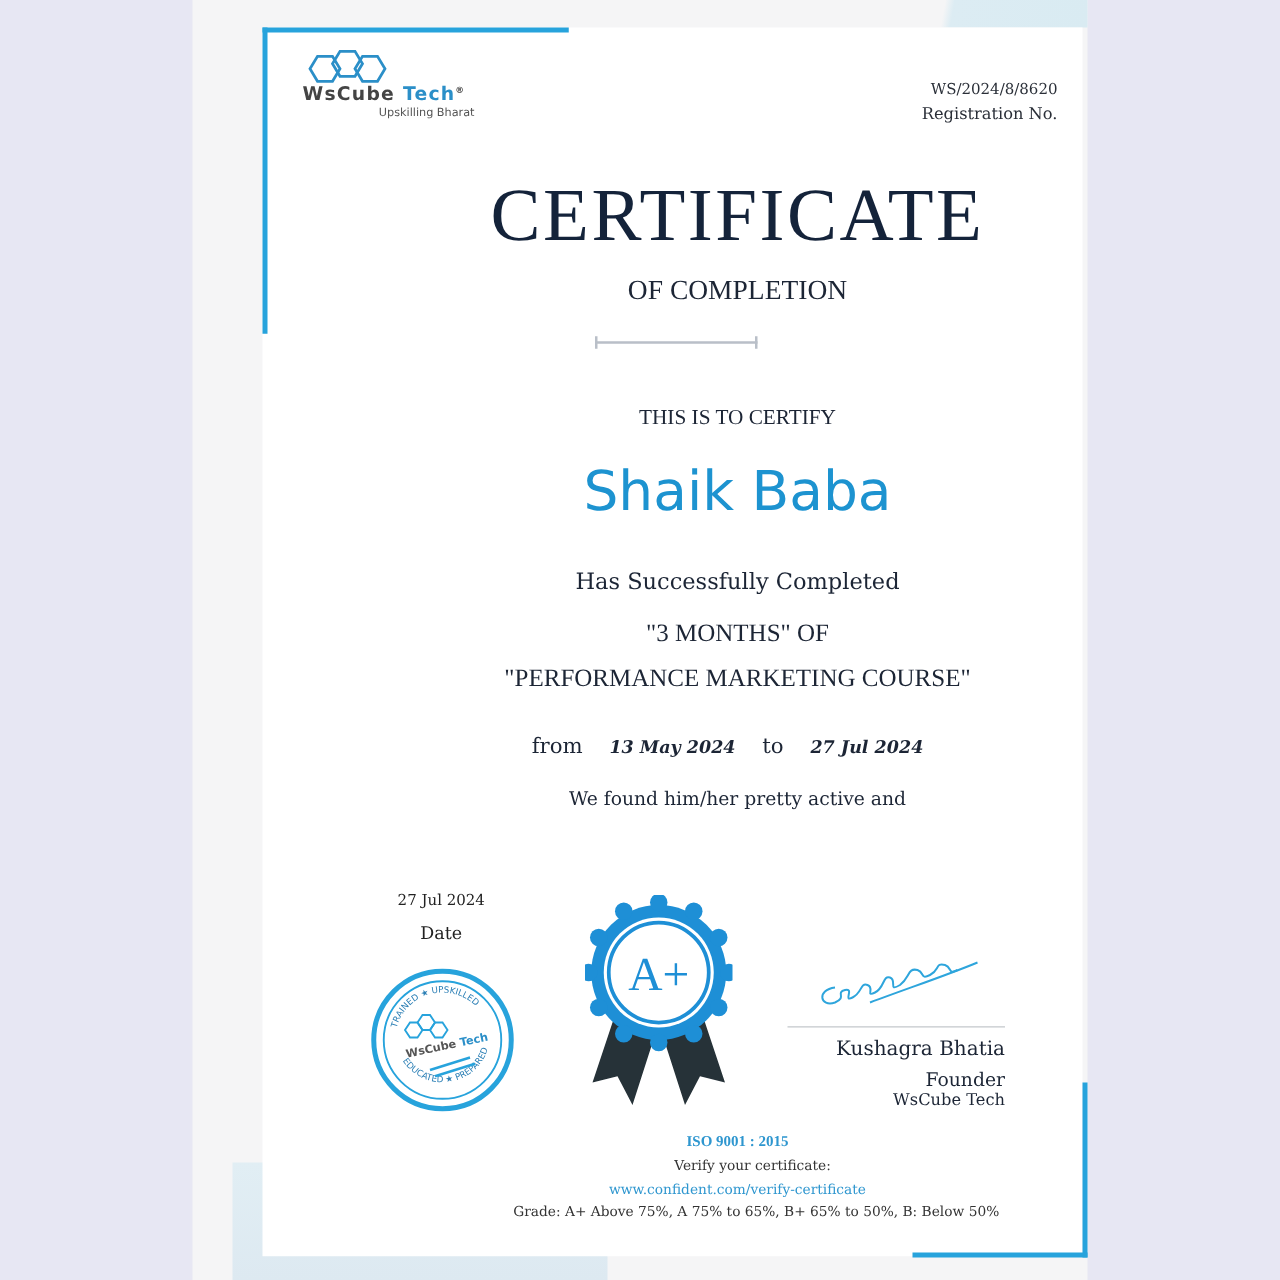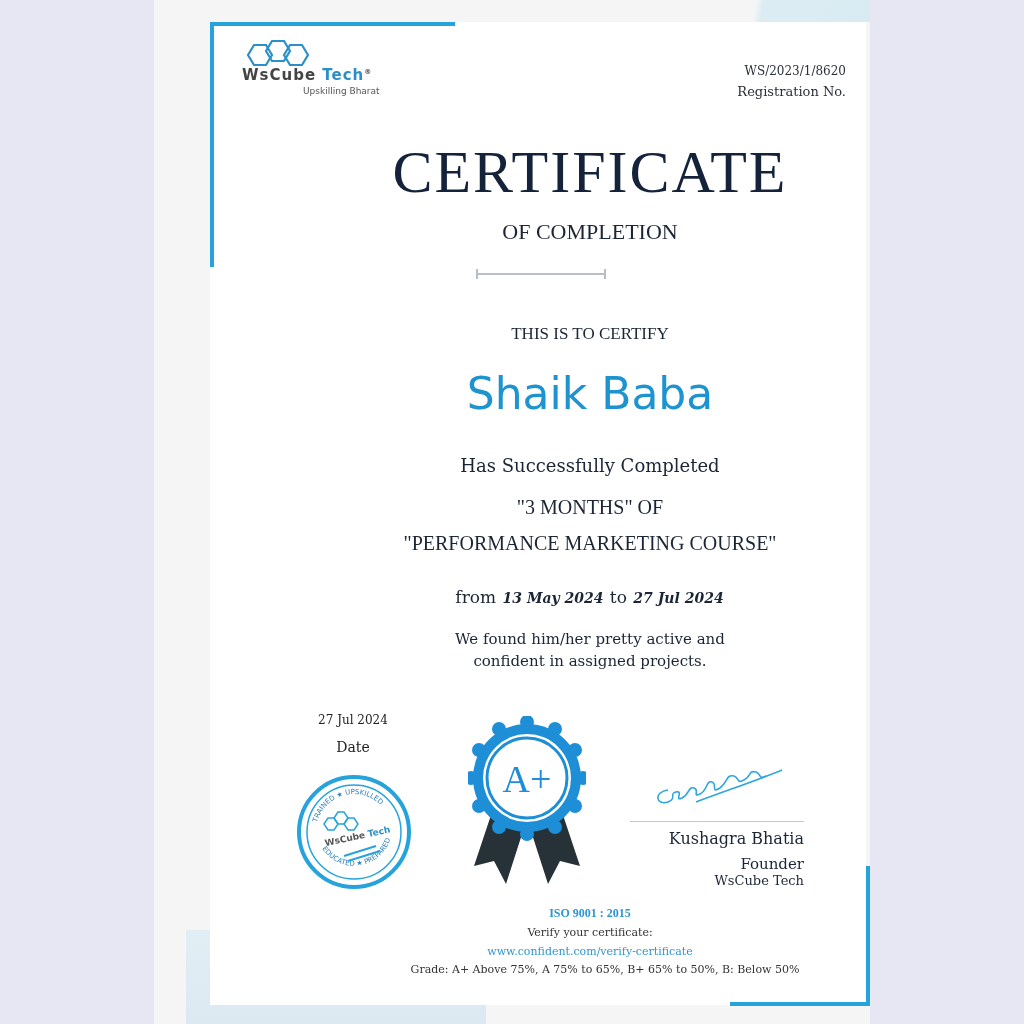--- a/index.html
+++ b/index.html
@@ -52,38 +52,38 @@
   .divider { position: absolute; left: 476px; top: 273px; width: 130px; height: 2px; background: #b9bfc8; }
   .divider::before, .divider::after { content: ""; position: absolute; top: -4px; width: 2px; height: 10px; background: #b9bfc8; }
   .divider::before { left: 0; } .divider::after { right: 0; }
 
   .certify { top: 324px; font-family: "Liberation Serif", serif; font-size: 17px; color: #1c2535; }
   .name { top: 368px; font-family: "DejaVu Sans", sans-serif; font-size: 44px; color: #1d93d0; }
   .completed { top: 455px; font-family: "DejaVu Serif", serif; font-size: 18px; color: #1c2535; }
   .months { top: 496px; font-family: "Liberation Serif", serif; font-size: 20px; color: #1c2535; }
   .course { top: 532px; font-family: "Liberation Serif", serif; font-size: 20px; color: #1c2535; }
   .period { top: 587px; font-family: "DejaVu Serif", serif; font-size: 17px; color: #1c2535; }
-  .period .d { font-style: italic; font-size: 14px; font-weight: bold; margin: 0 1px; }
+  .period .d { font-style: italic; font-size: 14px; font-weight: bold; margin: 0 16px; }
   .remark { top: 628px; font-family: "DejaVu Serif", serif; font-size: 15px; color: #1c2535; line-height: 22px; }
 
   .date-val { position: absolute; left: 310px; top: 713px; width: 86px; text-align: center; font-size: 12px; color: #222; }
   .date-lbl { position: absolute; left: 310px; top: 739px; width: 86px; text-align: center; font-size: 14px; color: #222; }
   .stamp { position: absolute; left: 296px; top: 774px; width: 116px; height: 116px; }
 
   .rosette { position: absolute; left: 468px; top: 716px; width: 118px; height: 176px; }
 
   .sig { position: absolute; left: 648px; top: 750px; width: 140px; height: 66px; }
   .sig-line { position: absolute; left: 630px; top: 821px; width: 174px; height: 1px; background: #c3c7cc; }
   .signer { position: absolute; left: 630px; width: 174px; text-align: right; color: #1c2535; }
   .signer.n { top: 829px; font-size: 16px; }
   .signer.r { top: 855px; font-size: 15px; }
   .signer.c { top: 873px; font-size: 13px; }
 
   .iso { top: 906px; font-family: "Liberation Serif", serif; font-weight: bold; font-size: 12px; color: #2e96cf; }
-  .verify { top: 926px; font-size: 11px; color: #333; }
+  .verify { top: 926px; font-size: 11px; color: #333; padding-left: 12px; }
   .url { top: 945px; font-size: 11px; color: #2e96cf; }
   .grade { top: 963px; font-size: 11px; color: #333; padding-left: 15px; }
 </style>
 </head>
 <body>
 
 <div class="frame"></div>
 <div class="deco-tr"></div>
 <div class="deco-bl"></div>
 <div class="card"></div>
@@ -100,21 +100,21 @@
     <polygon points="44,17 50,7 62,7 68,17 62,27 50,27"></polygon>
   </g>
 </svg>
 <div class="logo-text">
   <span>WsCube</span>
   <span class="tech">Tech</span><sup style="font-size:7px">®</sup>
 </div>
 <div class="logo-sub">Upskilling Bharat</div>
 
 <div class="reg">
-  <div class="num">WS/2023/1/8620</div>
+  <div class="num">WS/2024/8/8620</div>
   <div class="lbl">Registration No.</div>
 </div>
 
 <div class="center title">CERTIFICATE</div>
 <div class="center subtitle">OF COMPLETION</div>
 <div class="divider"></div>
 
 <div class="center certify">THIS IS TO CERTIFY</div>
 <div class="center name">Shaik Baba</div>
 <div class="center completed">Has Successfully Completed</div>
@@ -123,21 +123,20 @@
 
 <div class="center period">
   <span>from</span>
   <span class="d">13 May 2024</span>
   <span>to</span>
   <span class="d">27 Jul 2024</span>
 </div>
 
 <div class="center remark">
   <div>We found him/her pretty active and</div>
-  <div>confident in assigned projects.</div>
 </div>
 
 <div class="date-val">27 Jul 2024</div>
 <div class="date-lbl">Date</div>
 
 <svg class="stamp" viewBox="0 0 116 116">
   <circle cx="58" cy="58" r="55" fill="none" stroke="#27a3dc" stroke-width="4"></circle>
   <circle cx="58" cy="58" r="47" fill="none" stroke="#27a3dc" stroke-width="1.5"></circle>
   <defs>
     <path id="arcTop" d="M 20,58 A 38,38 0 0 1 96,58"></path>

